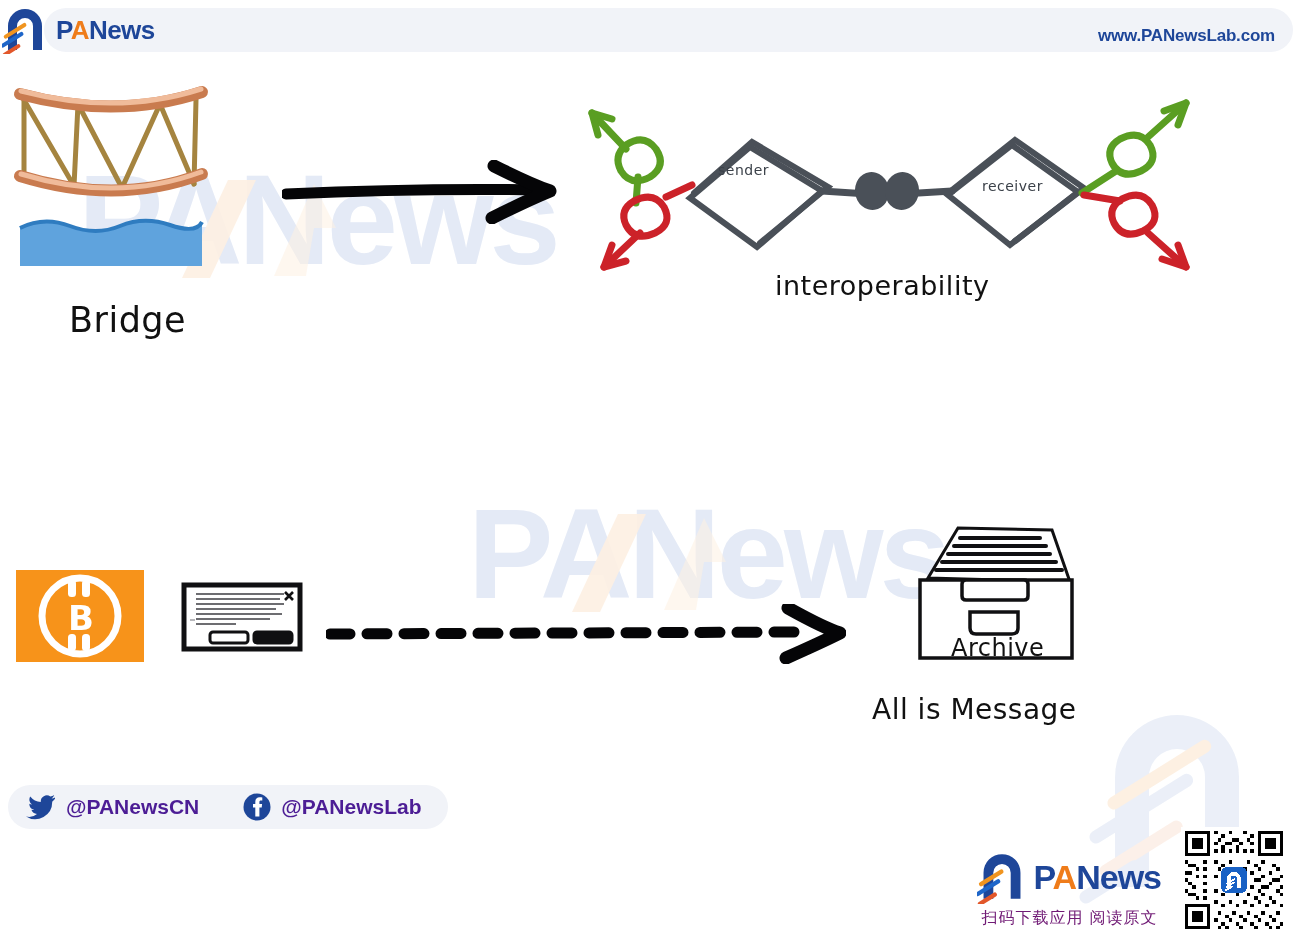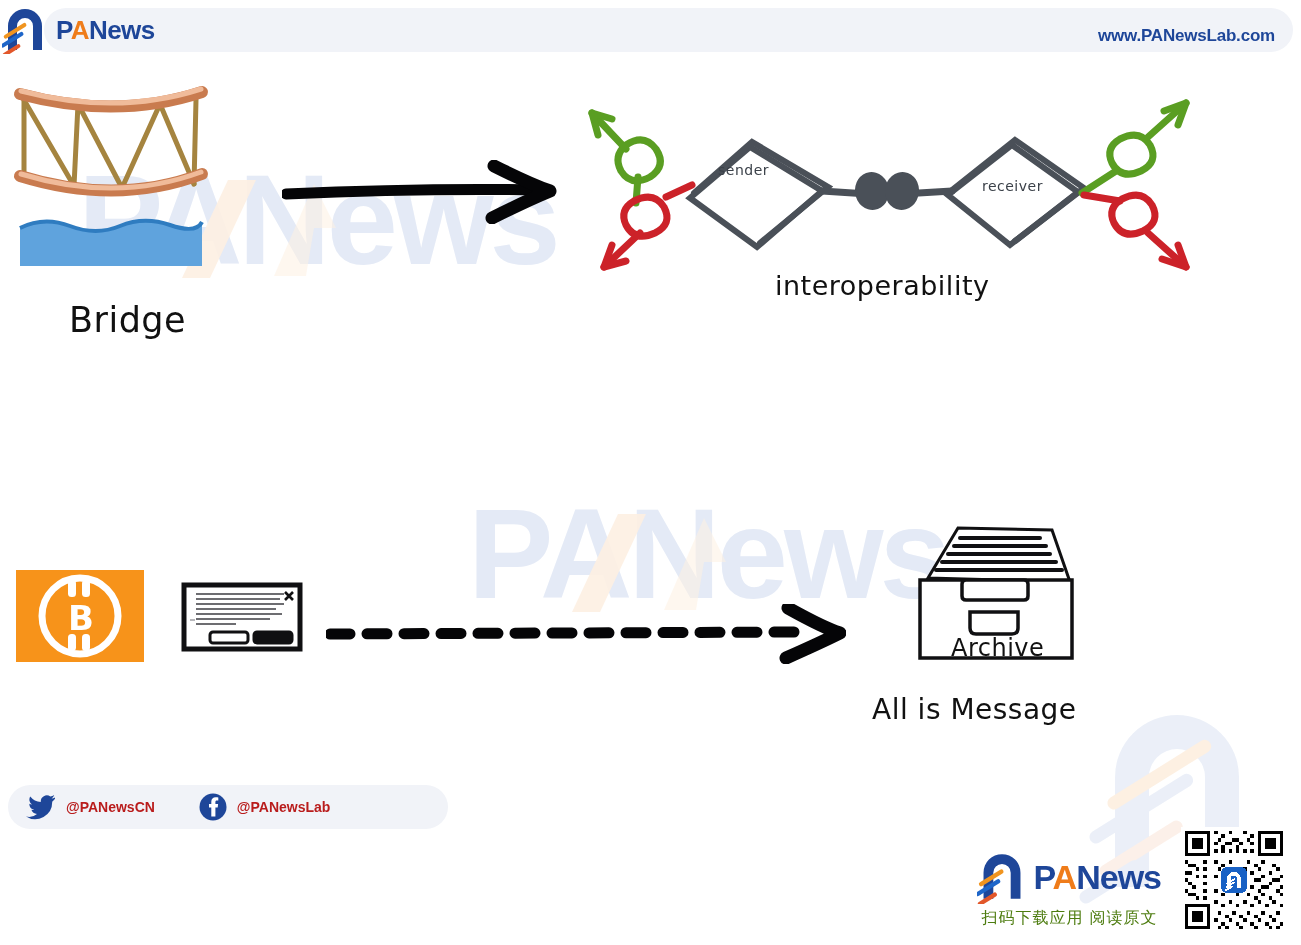--- a/index.html
+++ b/index.html
@@ -67,30 +67,30 @@
   .lbl-receiver { left: 982px; top: 178px; font-size: 14px; color: #3b4149; }
   .lbl-archive  { left: 951px; top: 634px; font-size: 24px; }
 
   
   .footer-social {
     position: absolute; left: 8px; top: 785px; z-index: 5;
     width: 440px; height: 44px;
     background: #f1f3f8; border-radius: 22px;
     display: flex; align-items: center; gap: 10px; padding-left: 18px;
   }
-  .social-handle { font-size: 14px; font-weight: 700; color: #b91c1c; }
+  .social-handle { font-size: 21px; font-weight: 700; color: #4c1d95; }
   .social-gap { width: 24px; }
 
   .footer-brand {
     position: absolute; right: 140px; bottom: 16px; z-index: 5;
     display: flex; flex-direction: column; align-items: flex-start;
   }
   .fb-row { display: flex; align-items: center; }
   .fb-word { font-size: 34px; font-weight: 700; color: #1e4699; letter-spacing: -1px; margin-left: 6px; }
-  .fb-sub { margin-top: 4px; margin-left: 4px; font-size: 16px; color: #4d7c0f; letter-spacing: 1px;
+  .fb-sub { margin-top: 4px; margin-left: 4px; font-size: 16px; color: #701a75; letter-spacing: 1px;
             font-family: "DejaVu Sans", sans-serif; }
 
   .qr-wrap { position: absolute; right: 14px; bottom: 12px; z-index: 5; width: 106px; height: 106px; }
 </style>
 </head>
 <body>
 
 <div id="page">
 
   <div class="wm-layer">

